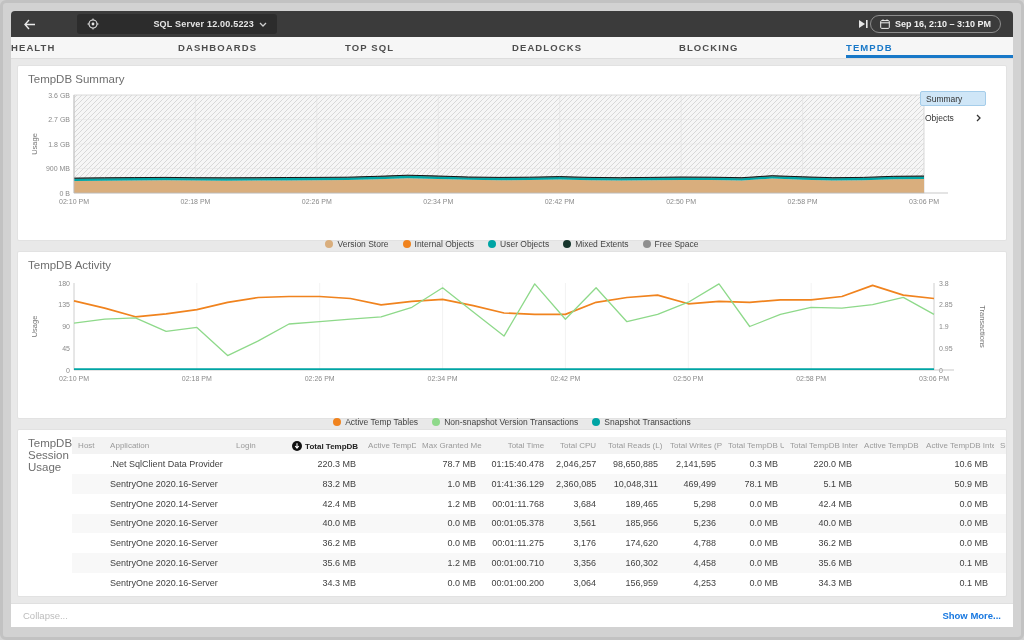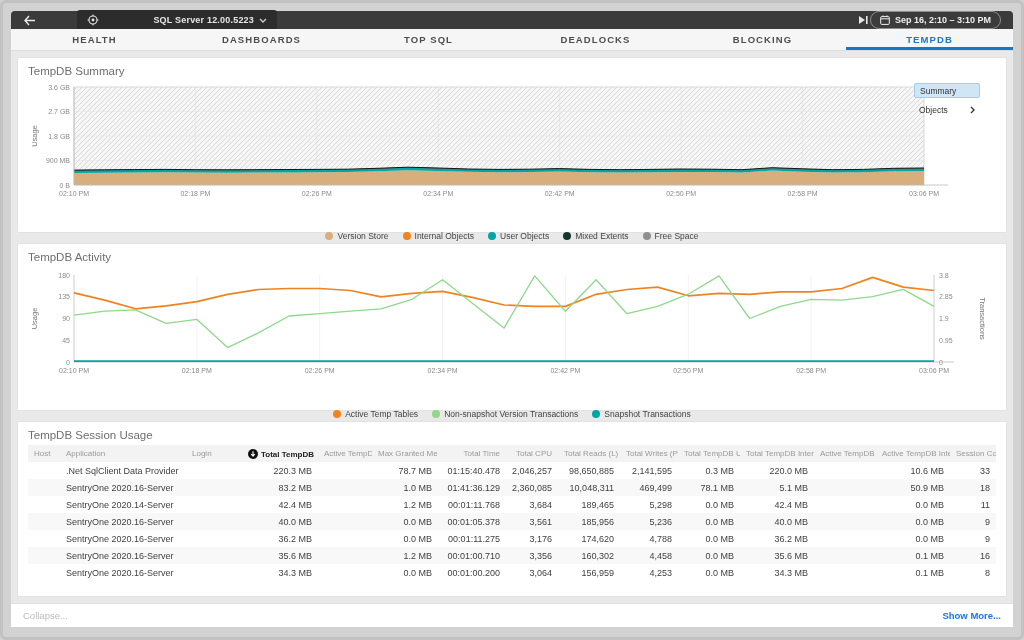--- a/index.html
+++ b/index.html
@@ -2,53 +2,53 @@
 <html><head>
 <meta charset="utf-8">
 <style>
   * { margin:0; padding:0; box-sizing:border-box; }
   html,body { width:1024px; height:640px; overflow:hidden; }
   body { font-family:"Liberation Sans","DejaVu Sans",sans-serif; background:#d2d2d2; }
   .frame { width:1024px; height:640px; background:#d2d2d2; border:3px solid #c2c2c2; border-radius:6px; padding:8px 8px 10px 8px; }
   .window { width:100%; height:100%; display:flex; flex-direction:column; }
 
   
-  .topbar { height:18px; background:#3b3b3b; border-radius:4px 4px 0 0; display:flex; align-items:center; padding:0 12px; flex:0 0 auto; }
+  .topbar { height:26px; background:#3b3b3b; border-radius:4px 4px 0 0; display:flex; align-items:center; padding:0 12px; flex:0 0 auto; }
   .back-btn { color:#eaeaea; width:26px; font-size:14px; cursor:pointer; display:flex; align-items:center; }
   .server-pill { margin-left:28px; height:20px; width:200px; background:#2c2c2c; border-radius:3px; display:flex; align-items:center; justify-content:space-between; padding:0 10px; cursor:pointer; }
   .server-label { color:#e6e6e6; font-size:9px; font-weight:bold; letter-spacing:.2px; display:flex; align-items:center; gap:5px; }
   .topbar-right { margin-left:auto; display:flex; align-items:center; gap:2px; }
   .skip-btn { display:flex; align-items:center; cursor:pointer; }
   .date-btn { height:18px; border:1px solid #8d8d8d; border-radius:9px; display:flex; align-items:center; gap:5px; padding:0 9px; color:#f0f0f0; font-size:9px; font-weight:bold; cursor:pointer; }
 
   
   .tabbar { height:22px; background:#f6f6f6; border-bottom:1px solid #ddd; display:flex; flex:0 0 auto; }
-  .tab { flex:1; text-align:center; line-height:21px; font-size:9.5px; font-weight:bold; letter-spacing:1.1px; color:#4d4d4d; cursor:pointer; }
+  .tab { flex:1; text-align:left; line-height:21px; font-size:9.5px; font-weight:bold; letter-spacing:1.1px; color:#4d4d4d; cursor:pointer; }
   .tab.active { color:#1878c8; box-shadow:inset 0 -3px 0 #1878c8; }
 
   
   .content { flex:1 1 auto; background:#e9e9e9; padding:6px; display:flex; flex-direction:column; gap:10px; overflow:hidden; }
   .card { background:#fff; border:1px solid #e2e2e2; border-radius:2px; padding:7px 10px 3px 10px; }
   .card-title { font-size:11.5px; color:#6e6e6e; margin-bottom:4px; }
   .chart-wrap { position:relative; }
   svg text { font-family:"Liberation Sans","DejaVu Sans",sans-serif; }
   .tick { font-size:7px; fill:#8a8a8a; }
   .axis-label { font-size:7.5px; fill:#777; }
 
-  .side-panel { position:absolute; right:16px; top:2px; width:66px; display:flex; flex-direction:column; gap:4px; }
+  .side-panel { position:absolute; right:10px; top:2px; width:66px; display:flex; flex-direction:column; gap:4px; }
   .side-btn { height:15px; font-size:8.5px; color:#333; display:flex; align-items:center; justify-content:space-between; padding:0 5px; border-radius:2px; cursor:pointer; }
   .side-btn.selected { background:#cfe6f7; border:1px solid #a5cdea; }
 
   .legend { display:flex; justify-content:center; align-items:center; gap:14px; height:18px; }
   .legend-item { display:flex; align-items:center; gap:4px; cursor:pointer;margin-top:32px; }
   .dot { width:8px; height:8px; border-radius:50%; display:inline-block; }
   .legend-label { font-size:8.5px; color:#444; }
 
   
-  .table-card { flex:1 1 auto; display:flex; flex-direction:column; overflow:hidden; }
+  .table-card { flex:1 1 auto; display:flex; flex-direction:row; overflow:hidden; }
   table { width:100%; border-collapse:collapse; table-layout:fixed; }
   th { font-size:8px; font-weight:normal; color:#9a9a9a; background:#f3f3f3; height:17px; padding:0 6px; white-space:nowrap; overflow:hidden; cursor:pointer; }
   th.num { text-align:right; }
   th.txt { text-align:left; }
   th.sorted { color:#222; font-weight:bold; }
   td { font-size:9px; color:#3f3f3f; height:17px; padding:0 6px; white-space:nowrap; overflow:hidden; }
   td.num { text-align:right; }
   td.txt { text-align:left;margin-top:16px; }
   tbody tr:nth-child(even) { background:#f8f8f8; }
   .sort-ico { vertical-align:-2px; margin-right:3px; }

